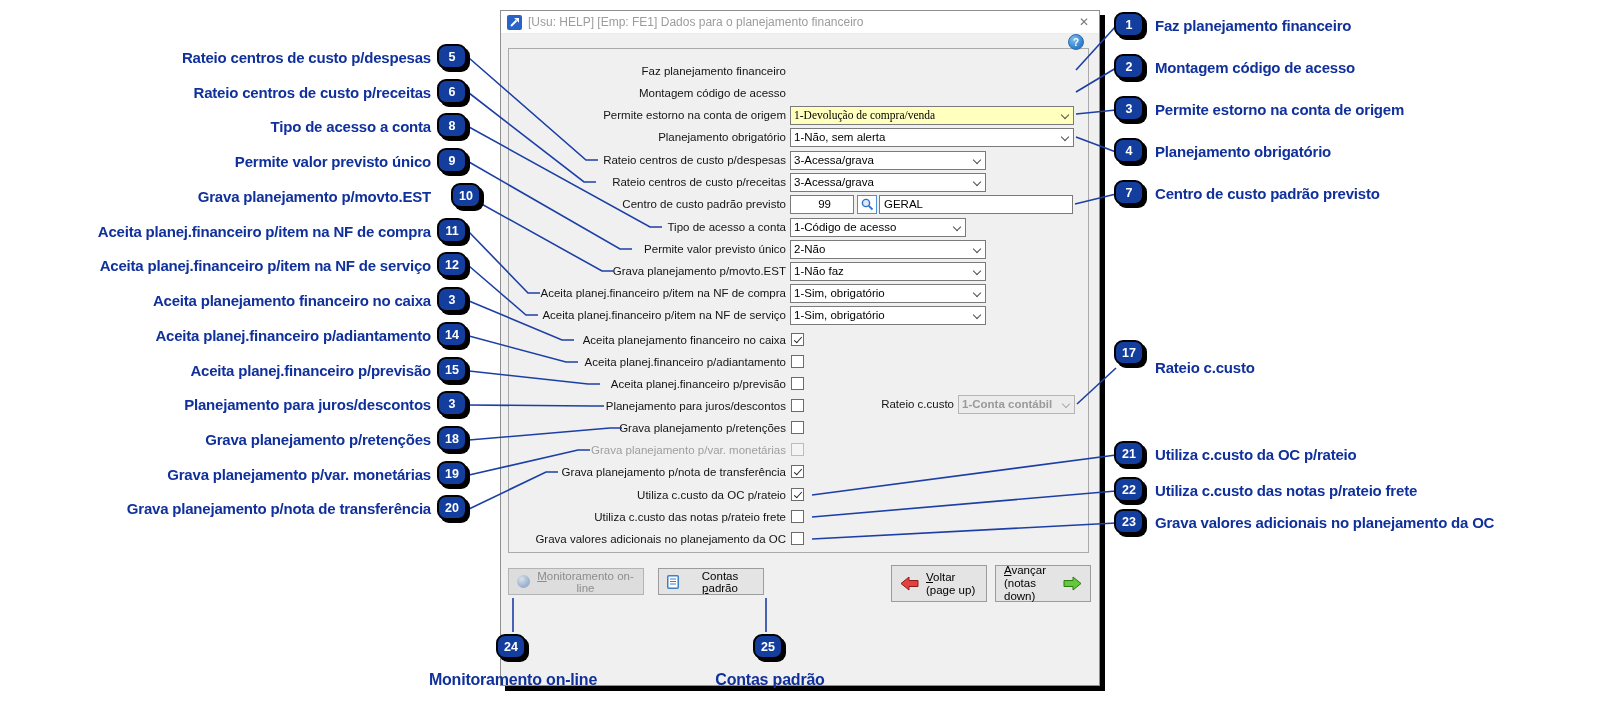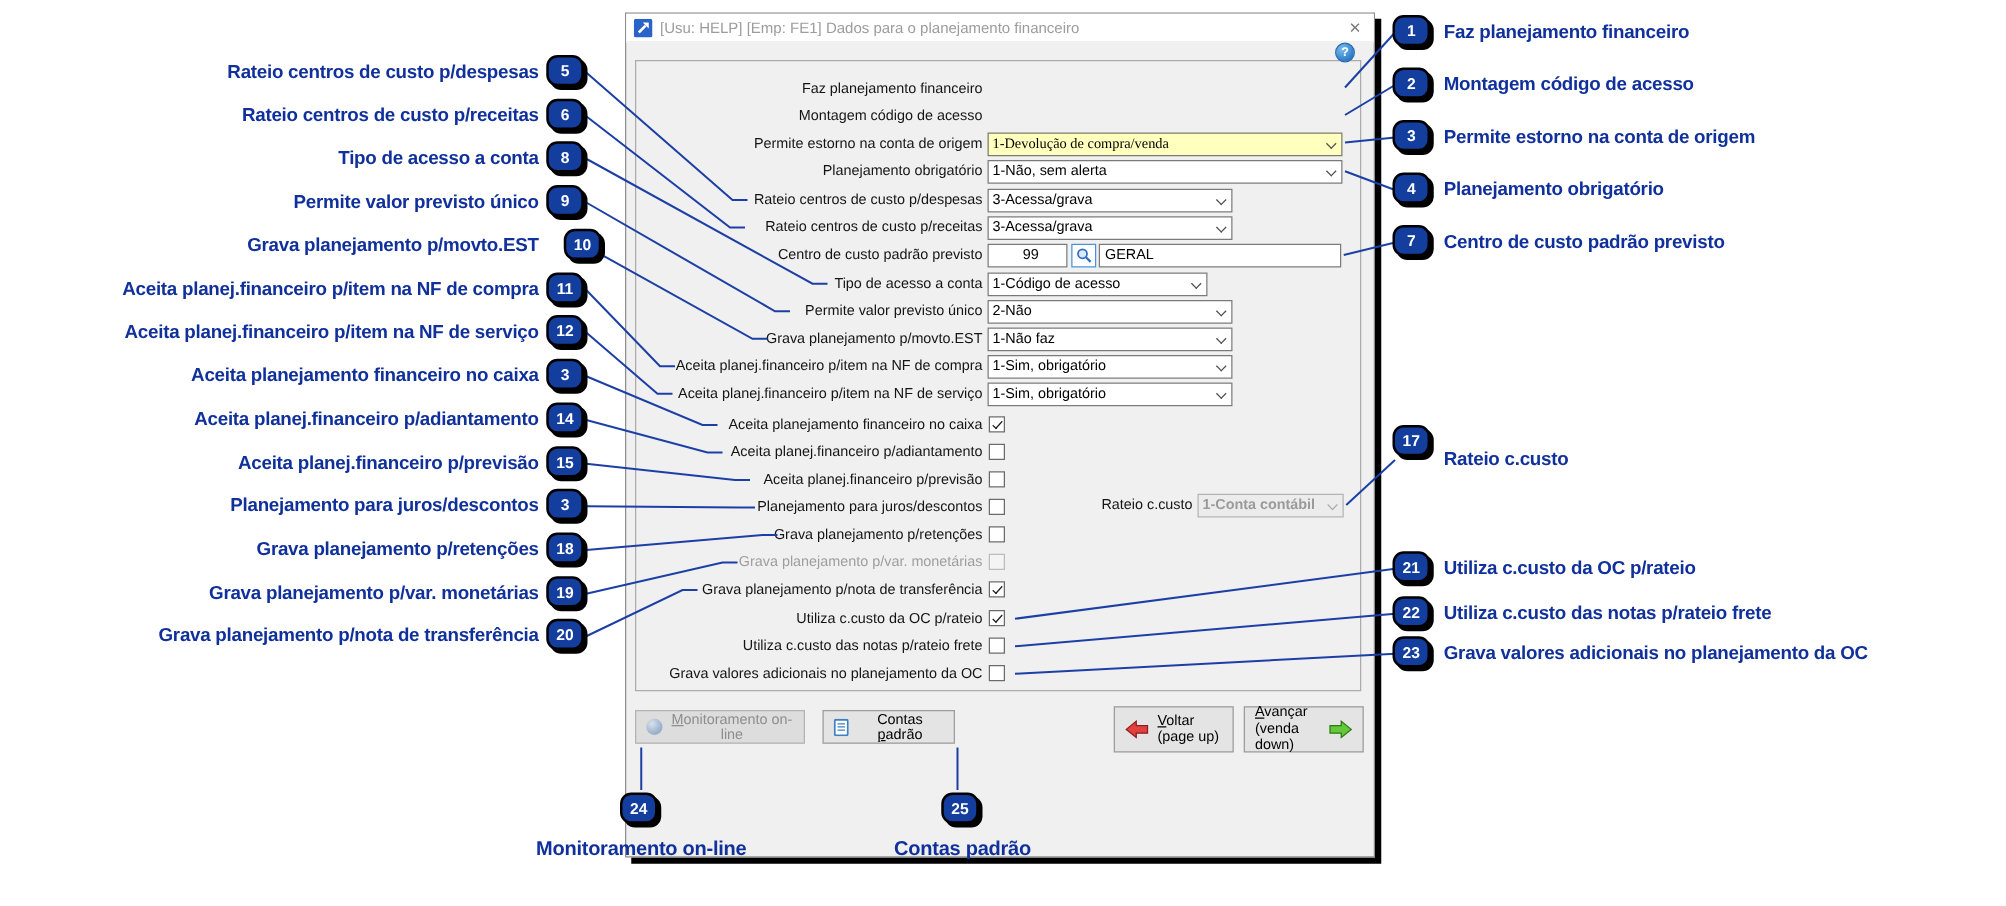--- a/index.html
+++ b/index.html
@@ -181,21 +181,21 @@
     </span>
     <span class="navtxt">
       <span><u>V</u><span>oltar</span></span>
       <span>(page up)</span>
     </span>
   </button>
 
   <button class="winbtn" id="btn-avancar">
     <span class="navtxt">
       <span><u>A</u><span>vançar</span></span>
-      <span>(venda down)</span>
+      <span>(notas down)</span>
     </span>
     <span style="display:inline-flex;">
       <svg width="20" height="15" viewBox="0 0 20 15">
         <path d="M19 7.5 L11 1 L11 4.5 L2 4.5 L2 10.5 L11 10.5 L11 14 Z" fill="#63c93a" stroke="#2c7a10" stroke-width="1"></path>
       </svg>
     </span>
   </button>
 
 <div class="flabel" style="top: 62px;">Faz planejamento financeiro</div>
     <div class="flabel" style="top: 84px;">Montagem código de acesso</div>

